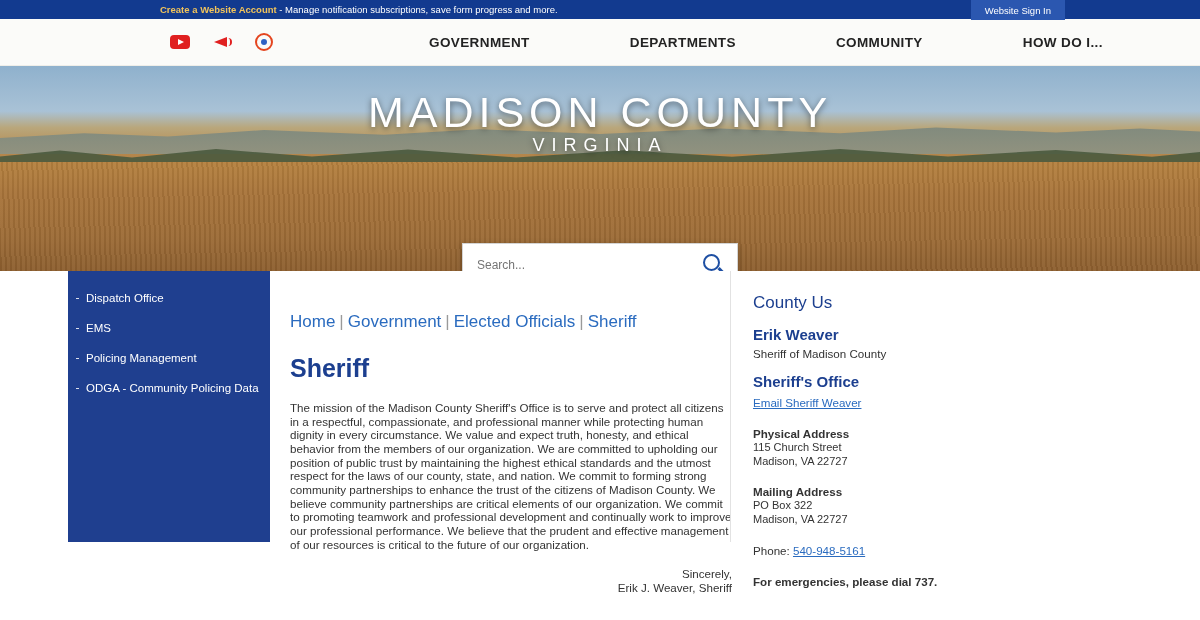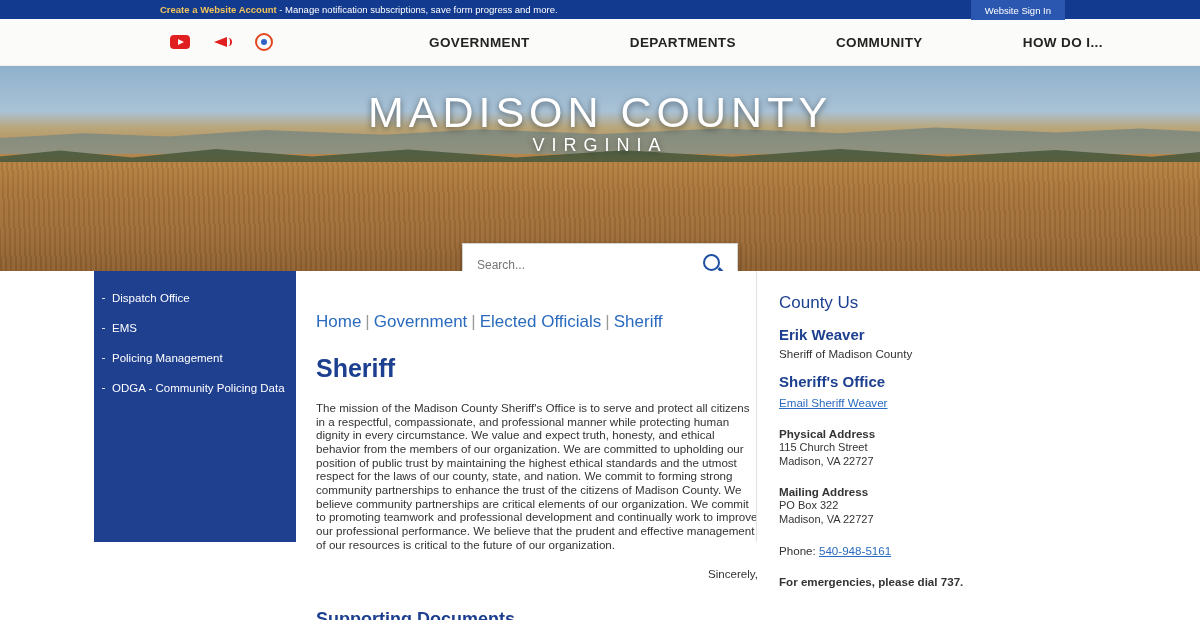--- a/index.html
+++ b/index.html
@@ -163,21 +163,21 @@
   .mag .handle {
     position: absolute; right: 0px; bottom: 0px;
     width: 9px; height: 2.8px; background: #1e4fa3;
     transform: rotate(45deg); transform-origin: right center;
   }
 
   
   .content { display: flex; height: 271px; }
   .sidebar {
     width: 202px;
-    margin-left: 94px;
+    margin-left: 68px;
     background: #1f3f8f;
     padding-top: 12px;
     flex: none;
   }
   .side-item {
     color: #ffffff;
     font-size: 11.5px;
     padding: 9px 10px 9px 18px;
     cursor: pointer;
     position: relative;
@@ -317,20 +317,21 @@
 
   <div class="main">
     <div class="crumbs">
       <a>Home</a><span class="sep">|</span><a>Government</a><span class="sep">|</span><a>Elected Officials</a><span class="sep">|</span><span class="current">Sheriff</span>
     </div>
 
     <div class="page-title">Sheriff</div>
     <div class="body-copy">The mission of the Madison County Sheriff's Office is to serve and protect all citizens in a respectful, compassionate, and professional manner while protecting human dignity in every circumstance. We value and expect truth, honesty, and ethical behavior from the members of our organization. We are committed to upholding our position of public trust by maintaining the highest ethical standards and the utmost respect for the laws of our county, state, and nation. We commit to forming strong community partnerships to enhance the trust of the citizens of Madison County. We believe community partnerships are critical elements of our organization. We commit to promoting teamwork and professional development and continually work to improve our professional performance. We believe that the prudent and effective management of our resources is critical to the future of our organization.</div>
     <div class="signoff">
       <div>Sincerely,</div>
+      <div>Erik J. Weaver, Sheriff</div>
     </div>
 
     <div class="docs-title">Supporting Documents</div>
 
   </div>
 
   <div class="rail">
     <h2>County Us</h2>
     <h3>Erik Weaver</h3>
     <div class="sub">Sheriff of Madison County</div>

